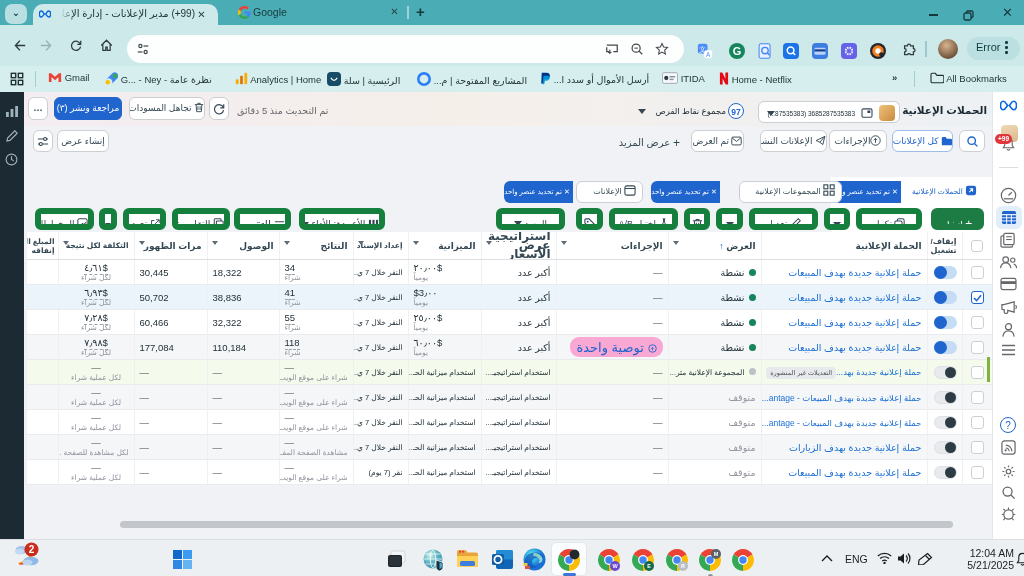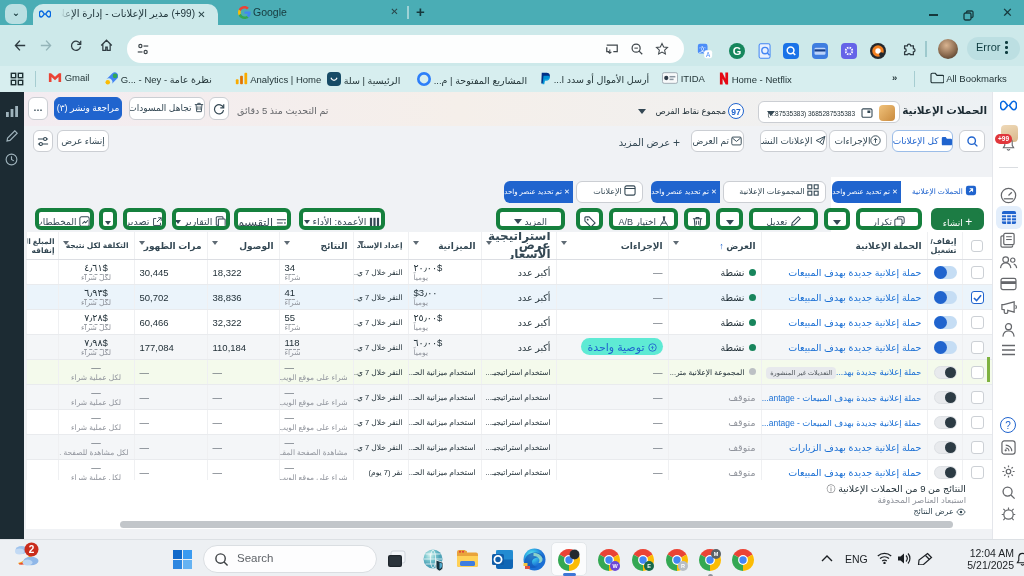--- a/index.html
+++ b/index.html
@@ -30,21 +30,21 @@
 #main{position:absolute;left:24px;top:0;width:968px;height:445px}
 #hdr{position:absolute;left:0;top:0;width:968px;height:34px;background:linear-gradient(90deg,#F3ECF1 0%,#F5EFEA 45%,#EDF1F4 100%)}
 .hbtn{position:absolute;top:5px;height:23px;background:#fff;border:1px solid #CBCED3;border-radius:6px;font-size:9.5px;color:#344854;text-align:center;white-space:nowrap;overflow:hidden}
 #sub{position:absolute;left:0;top:34px;width:968px;height:31px;background:#F0F2F5}
 .sbtn{position:absolute;top:4px;height:22px;background:#fff;border:1px solid #CBCED3;border-radius:6px;font-size:9px;color:#344854;text-align:center;white-space:nowrap;overflow:hidden}
 #srch{position:absolute;left:0;top:65px;width:968px;height:20px;background:#fff;border-bottom:1px solid #E4E6EB}
 #tabs2{position:absolute;left:0;top:85px;width:968px;height:29px}
 .ftab{position:absolute;top:4px;height:22px;background:#fff;border:1px solid #CBCED3;border-radius:0 6px 6px 0;font-size:8px;color:#344854;white-space:nowrap;overflow:hidden}
 .fbadge{position:absolute;top:4px;height:22px;width:69px;background:#2064CE;border-radius:6px 0 0 6px;color:#fff;font-size:7px;text-align:center;line-height:22px;white-space:nowrap;overflow:hidden}
 #tools{position:absolute;left:0;top:114px;width:968px;height:26px}
-.tbtn{position:absolute;top:2px;height:22px;background:#fff;border:4px solid #15803d;border-radius:6px;font-size:9px;color:#344854;text-align:center;white-space:nowrap;overflow:hidden}
+.tbtn{position:absolute;top:2px;height:22px;background:#fff;border:6px solid #15803d;border-radius:6px;font-size:9px;color:#344854;text-align:center;white-space:nowrap;overflow:hidden}
 
 #tblwrap{position:absolute;left:2px;top:140px;width:966px;direction:rtl}
 table{border-collapse:collapse;table-layout:fixed;width:966px;background:#fff}
 td,th{border-left:1px solid #EFF0F2;border-bottom:1px solid #E9EBEE;overflow:hidden;white-space:nowrap;padding:0 5px;vertical-align:middle}
 th{height:23px;font-size:9px;color:#344854;text-align:right;font-weight:bold;border-bottom:1px solid #DCDEE3;position:relative}
 td{height:25px;font-size:9.5px;color:#1C2B33;text-align:right}
 .thar{position:absolute;left:4px;top:9px;width:0;height:0;border-left:3px solid transparent;border-right:3px solid transparent;border-top:4px solid #5E6A74}
 .sub8{font-size:7.5px;color:#90949C;line-height:9px}
 .cl{color:#1A6FD4}
 .selrow td{background:#EBF4FB}
@@ -298,21 +298,21 @@
     </div>
 
     <div style="position:absolute;right:0;top:85px;width:161px;height:55px;background:#fff"></div>
 
     <div id="tabs2">
       <div class="ftab" style="right:10px;width:78px;color:#2064CE;line-height:20px;padding-right:4px;font-size:7.5px;border-color:#fff" dir="rtl"><svg style="vertical-align:-2px" width="12" height="11" viewBox="0 0 14 13">
             <rect x="1" y="1" width="12" height="11" rx="2.5" fill="#2064CE"></rect>
             <path d="M5 8.5L8.8 4.7M5.5 4.5h3.4v3.4" stroke="#fff" stroke-width="1.2" fill="none"></path>
           </svg> الحملات الإعلانية</div>
       <div class="fbadge" style="right:91px">تم تحديد عنصر واحد <b style="font-weight:normal;margin-right:3px">✕</b></div>
-      <div class="ftab" style="right:166px;width:103px;line-height:20px;padding-right:6px;border-radius:6px" dir="rtl"><svg style="vertical-align:-2px" width="12" height="12" viewBox="0 0 14 14">
+      <div class="ftab" style="right:150px;width:103px;line-height:20px;padding-right:6px;border-radius:6px" dir="rtl"><svg style="vertical-align:-2px" width="12" height="12" viewBox="0 0 14 14">
             <g fill="none" stroke="#344854" stroke-width="1.3">
               <rect x="1" y="1" width="4.6" height="4.6"></rect>
               <rect x="8.4" y="1" width="4.6" height="4.6"></rect>
               <rect x="1" y="8.4" width="4.6" height="4.6"></rect>
               <rect x="8.4" y="8.4" width="4.6" height="4.6"></rect>
             </g>
           </svg> المجموعات الإعلانية</div>
       <div class="fbadge" style="right:272px">تم تحديد عنصر واحد <b style="font-weight:normal;margin-right:3px">✕</b></div>
       <div class="ftab" style="right:349px;width:67px;line-height:20px;padding-right:6px;border-radius:6px" dir="rtl"><svg style="vertical-align:-2px" width="12" height="11" viewBox="0 0 14 13">
             <rect x="1" y="1" width="12" height="11" rx="2" fill="none" stroke="#344854" stroke-width="1.3"></rect>
@@ -472,21 +472,21 @@
                 <div><span class="du">$٧٫٢٨</span></div>
                 <div class="sub8">لكل شراء</div>
               </td>
         <td></td>
       </tr>
       <tr class="grayrow">
         <td style="text-align:center;padding:0"><span class="cb"></span></td>
         <td><span class="tgl"><i></i></span></td>
         <td><span class="cl">حملة إعلانية جديدة بهدف المبيعات</span></td>
         <td><span class="dotg"></span>نشطة</td>
-        <td><span style="background:#5eead4;border-radius:9px;padding:2.5px 6px;color:#2064CE;font-size:11px;white-space:nowrap"><svg width="9" height="9" viewBox="0 0 12 12" style="vertical-align:-1px">
+        <td><span style="background:#f9a8d4;border-radius:9px;padding:2.5px 6px;color:#2064CE;font-size:13px;white-space:nowrap"><svg width="9" height="9" viewBox="0 0 12 12" style="vertical-align:-1px">
                     <circle cx="6" cy="6" r="5" fill="none" stroke="#2064CE" stroke-width="1.2"></circle>
                     <path d="M6 8.5V5M4.3 6.2L6 4.5l1.7 1.7" stroke="#2064CE" stroke-width="1.1" fill="none"></path>
                   </svg> توصية واحدة</span></td>
         <td>أكبر عدد</td>
         <td class="cL">
                 <div>$٦٠٫٠٠</div>
                 <div class="sub8">يومياً</div>
               </td>
         <td style="font-size:7.5px">النقر خلال 7 ي...</td>
         <td class="cL">
@@ -604,28 +604,20 @@
                 <div class="dash">—</div>
                 <div class="sub8">لكل عملية شراء</div>
               </td>
         <td></td>
       </tr>
     </tbody>
         </table>
     </div>
     <div style="position:absolute;left:963px;top:265px;width:3px;height:25px;background:#7FB241"></div>
 
-    <div id="foot">
-      <div style="position:absolute;right:26px;top:3px;font-size:9.5px;color:#1C2B33" dir="rtl">النتائج من 9 من الحملات الإعلانية <span style="color:#65676B;font-size:9px">ⓘ</span></div>
-      <div style="position:absolute;right:26px;top:15px;font-size:8.5px;color:#90949C" dir="rtl">استبعاد العناصر المحذوفة</div>
-      <div style="position:absolute;right:26px;top:27px;font-size:8px;color:#344854" dir="rtl"><svg style="vertical-align:-2px" width="10" height="8" viewBox="0 0 12 9">
-            <path d="M1 4.5C2.5 2 4 1 6 1s3.5 1 5 3.5C9.5 7 8 8 6 8S2.5 7 1 4.5z" fill="none" stroke="#344854" stroke-width="1"></path>
-            <circle cx="6" cy="4.5" r="1.5" fill="#344854"></circle>
-          </svg> عرض النتائج</div>
-    </div>
     <div id="scrollbar"></div>
   </div>
   <div id="sideR">
     <svg style="position:absolute;left:7px;top:8px" width="17" height="11" viewBox="0 0 36 22">
         <path d="M7 2C3 2 1 7 1 11s2 9 6 9 6-5 9-9c-3-4-5-9-9-9zm22 0c-4 0-6 5-9 9 3 4 5 9 9 9s6-5 6-9-2-9-6-9z" fill="none" stroke="#0668E1" stroke-width="3.6"></path>
       </svg>
     <div style="position:absolute;left:8px;top:33px;width:17px;height:17px;border-radius:4px;background:linear-gradient(160deg,#EFD9B8,#D9B88A)"></div>
     <svg style="position:absolute;left:9px;top:45px" width="13" height="14" viewBox="0 0 14 15">
         <path d="M7 1.5c-2.6 0-4 1.8-4 4.2V9l-1.5 2.5h11L11 9V5.7C11 3.3 9.6 1.5 7 1.5z" fill="none" stroke="#65676B" stroke-width="1.2"></path>
         <path d="M5.5 13a1.6 1.6 0 0 0 3 0" fill="none" stroke="#65676B" stroke-width="1.2"></path>
@@ -704,27 +696,20 @@
       <ellipse cx="13.5" cy="20.5" rx="5" ry="3" fill="#BCD6F2"></ellipse>
       <circle cx="17.5" cy="7.5" r="7" fill="#C92C1C"></circle>
       <text x="17.5" y="11" font-size="10" fill="#fff" text-anchor="middle" font-weight="bold" font-family="sans-serif">2</text>
     </svg>
   <svg style="position:absolute;left:173px;top:10px" width="19" height="19" viewBox="0 0 19 19">
       <rect x="0" y="0" width="9" height="9" fill="#1069CA"></rect>
       <rect x="10" y="0" width="9" height="9" fill="#3B9BF0"></rect>
       <rect x="0" y="10" width="9" height="9" fill="#2E87E0"></rect>
       <rect x="10" y="10" width="9" height="9" fill="#66B3F2"></rect>
     </svg>
-  <div style="position:absolute;left:203px;top:5px;width:174px;height:28px;background:#FDFDFE;border:1px solid #DADEE2;border-radius:14px">
-    <svg style="position:absolute;left:10px;top:6px" width="15" height="15" viewBox="0 0 16 16">
-        <circle cx="7" cy="7" r="5" fill="none" stroke="#3C4043" stroke-width="1.5"></circle>
-        <line x1="10.7" y1="10.7" x2="14.5" y2="14.5" stroke="#3C4043" stroke-width="1.5"></line>
-      </svg>
-    <span style="position:absolute;left:33px;top:6px;font-size:11.5px;color:#5F6368">Search</span>
-  </div>
   <svg style="position:absolute;left:386px;top:9px" width="21" height="21" viewBox="0 0 21 21">
       <rect x="5" y="2" width="14" height="12" rx="2" fill="#F2F5F8" stroke="#C7CdD4" stroke-width=".8"></rect>
       <rect x="2" y="6" width="14" height="12" rx="2" fill="#1F262C"></rect>
       <rect x="3.2" y="7.2" width="11.6" height="9.6" rx="1.2" fill="#2B343B"></rect>
     </svg>
   <svg style="position:absolute;left:422px;top:8px" width="23" height="23" viewBox="0 0 23 23">
       <defs>
         <radialGradient id="gl" cx="35%" cy="30%">
           <stop offset="0%" stop-color="#D8F2EE"></stop>
           <stop offset="55%" stop-color="#7CC8CF"></stop>

